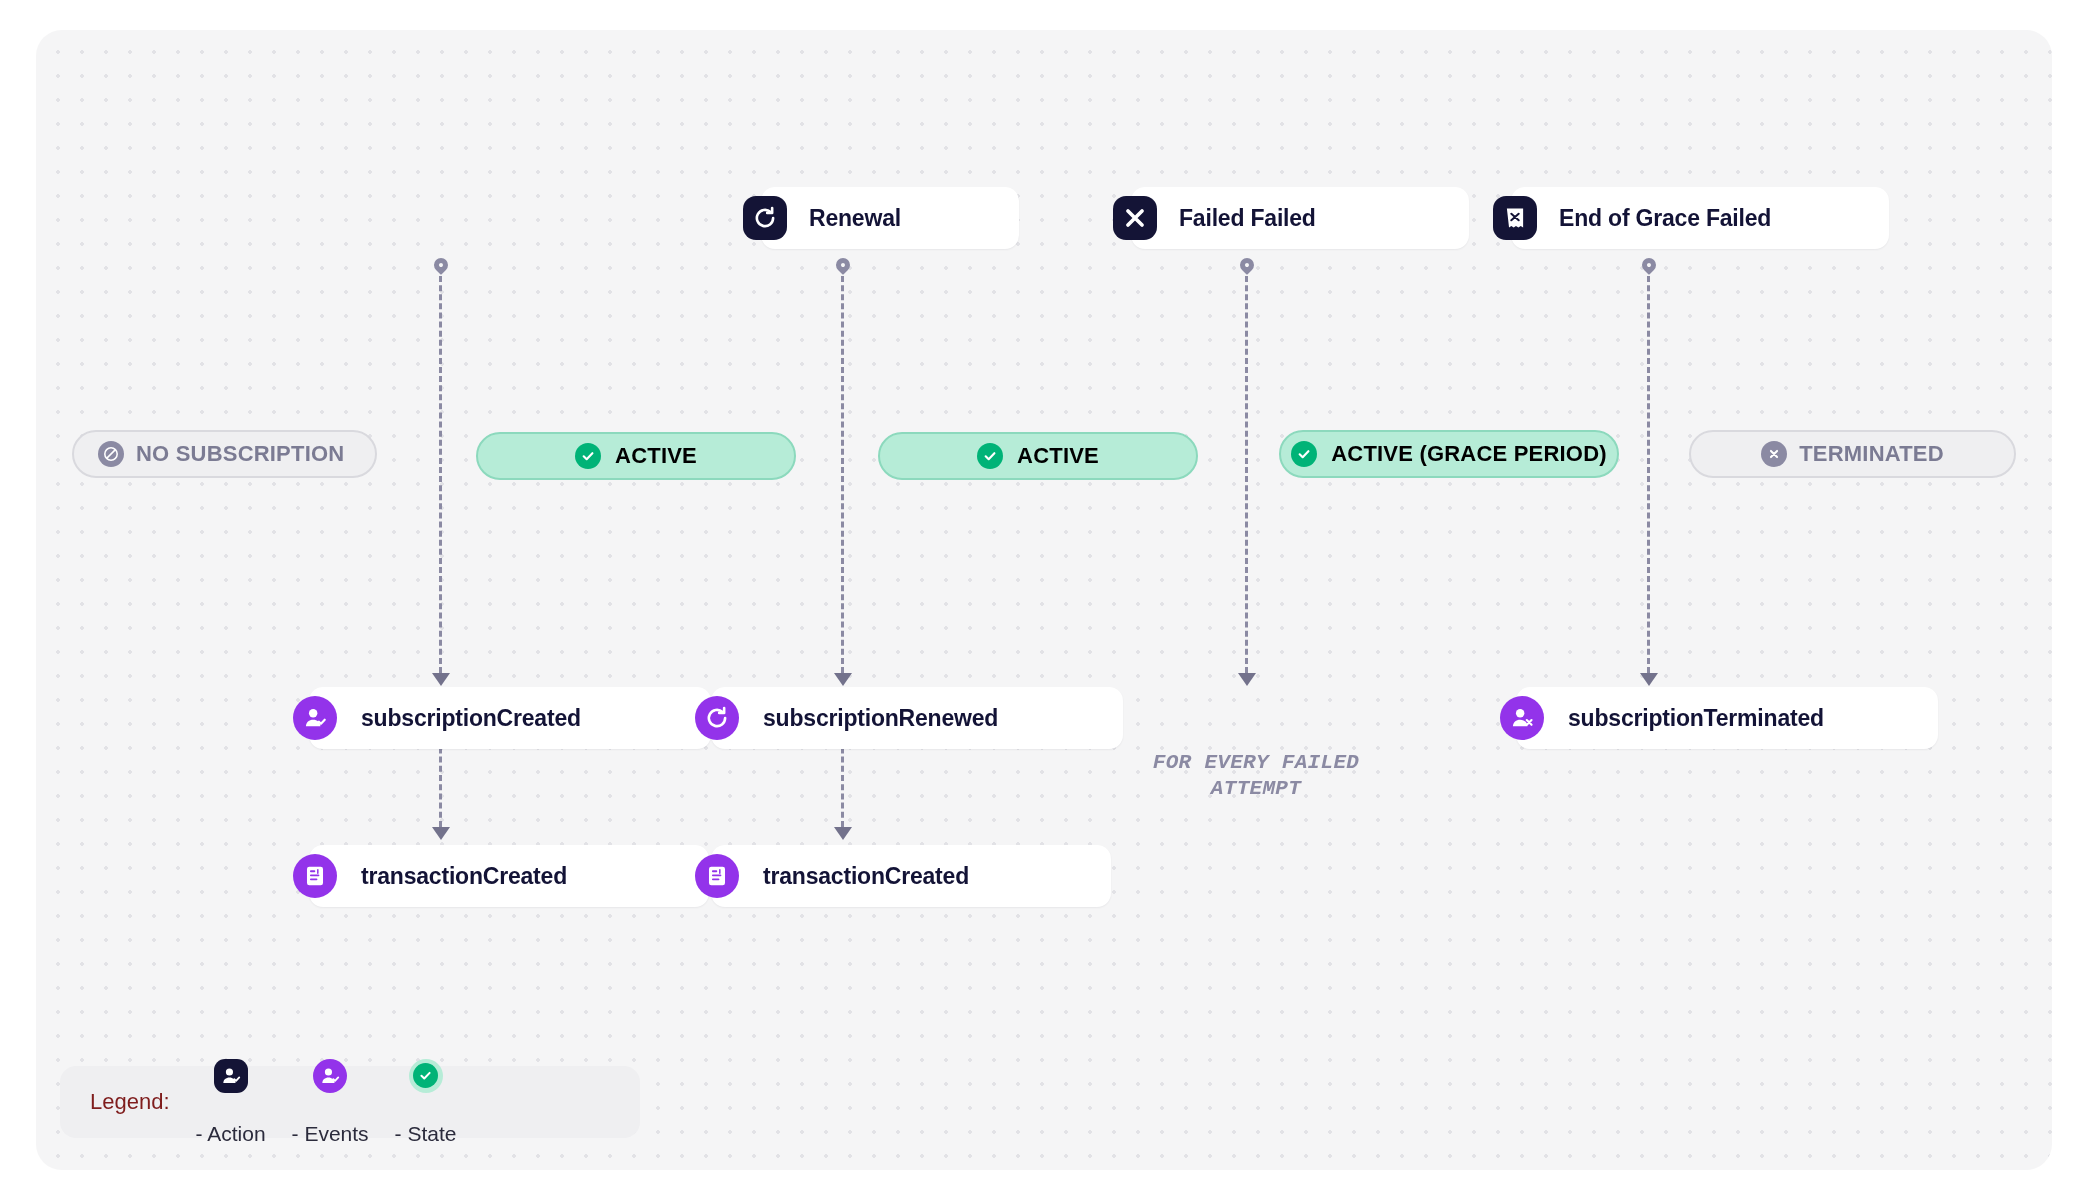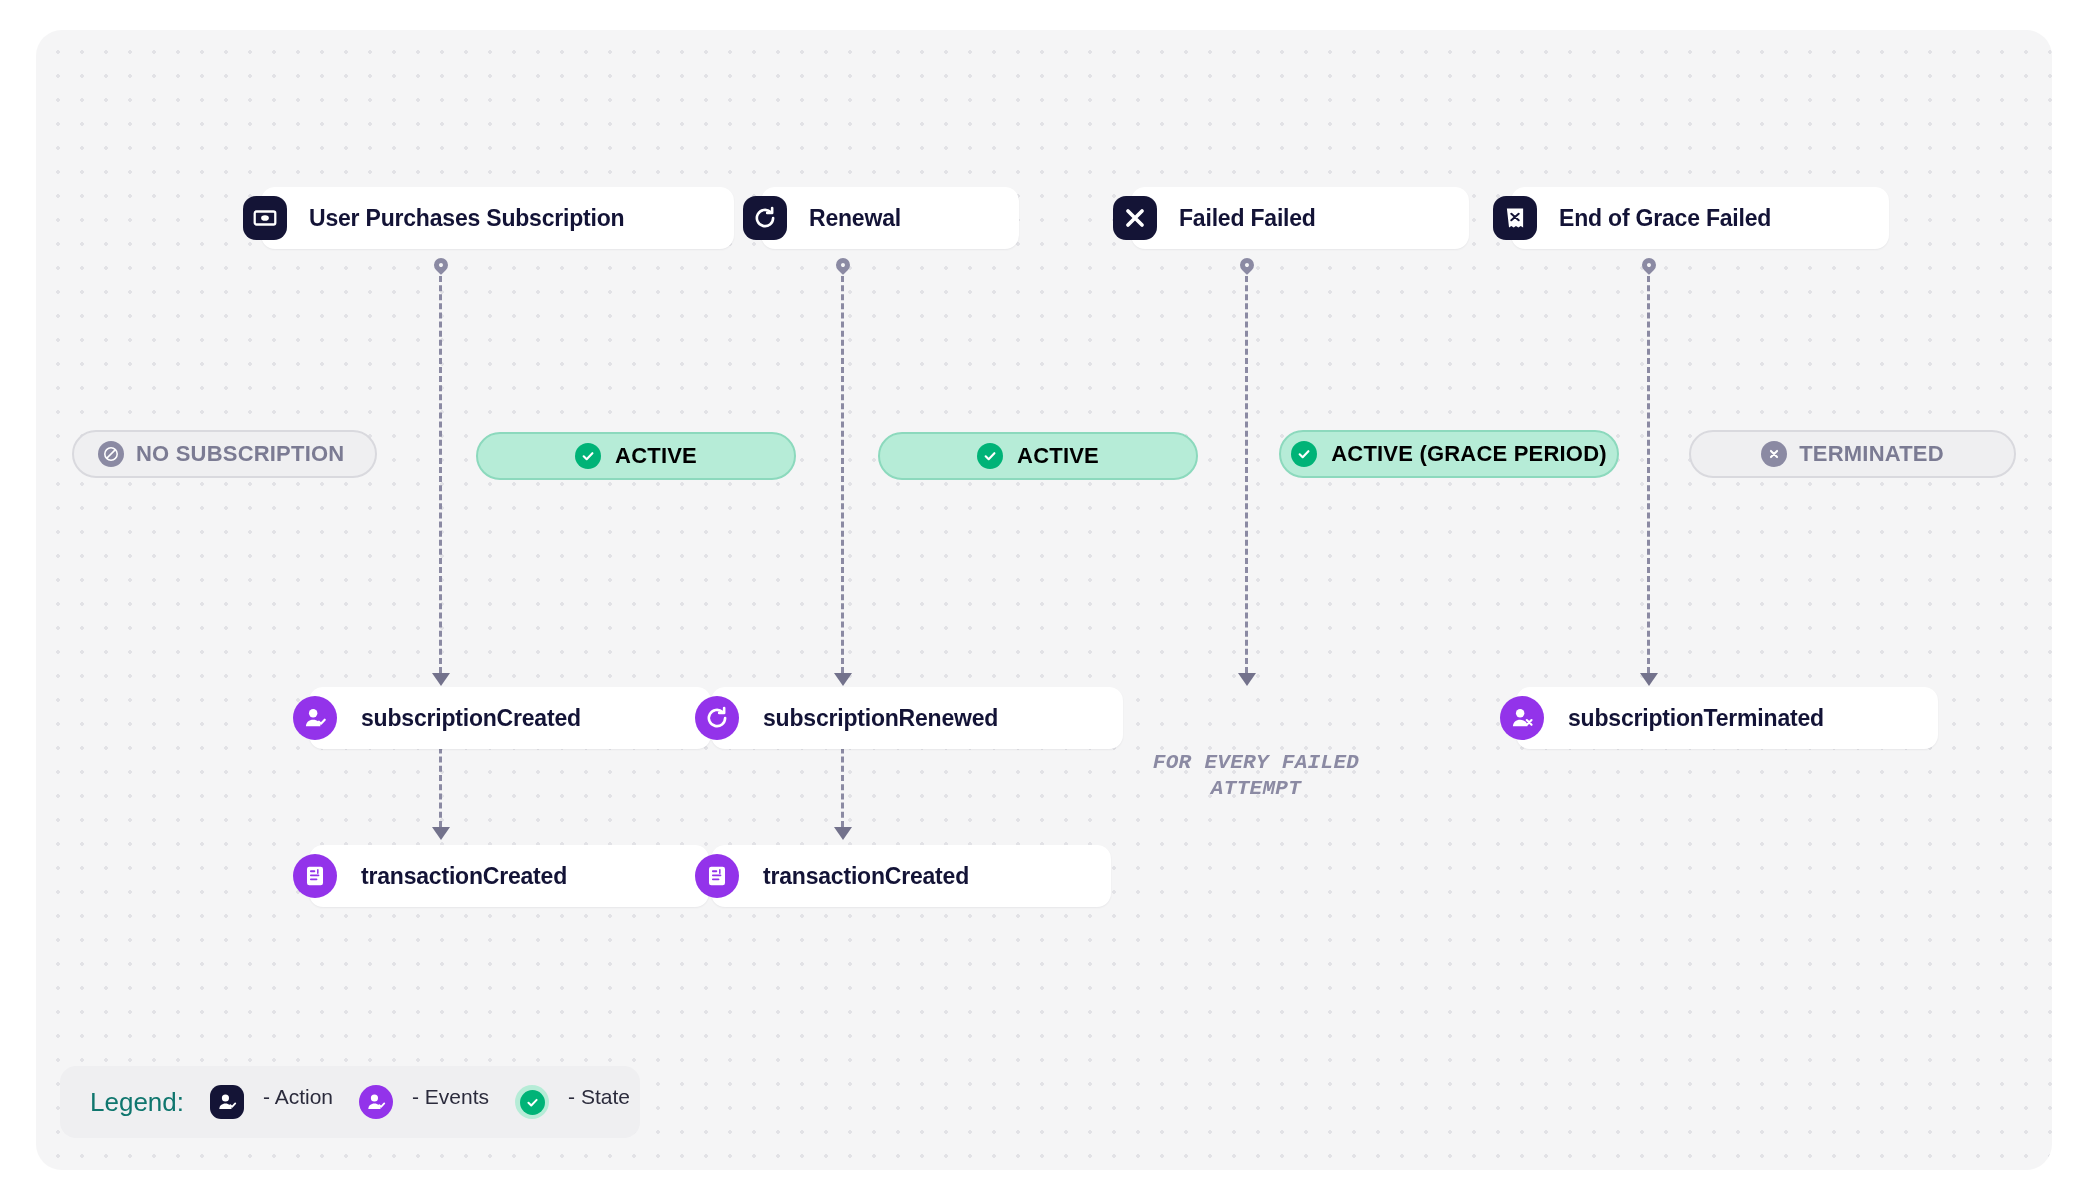--- a/index.html
+++ b/index.html
@@ -192,27 +192,28 @@
     display: flex;
     align-items: center;
     gap: 26px;
     height: 72px;
     padding: 0 30px;
     background: #efeff1;
     border-radius: 16px;
     box-sizing: border-box;
   }
   #legend .legend-title {
-    font-size: 26px;
-    color: #0f766e;
+    font-size: 22px;
+    color: #7f1d1d;
   }
   .legend-item {
     display: flex;
-    align-items: flex-start;
-    gap: 19px;
+    align-items: center;
+    gap: 29px;
+    flex-direction: column;
   }
   .legend-item .legend-text {
     font-size: 21px;
     color: #2b2b3c;
     white-space: nowrap;
   }
   .legend-swatch {
     width: 34px;
     height: 34px;
     display: flex;
@@ -265,29 +266,20 @@
       <div class="conn-line"></div>
       <div class="conn-arrow"></div>
     </div>
 
     <div class="connector" style="left:1611px; top:228px; height:428px;">
       <div class="conn-pin"></div>
       <div class="conn-line"></div>
       <div class="conn-arrow"></div>
     </div>
 
-    <div class="node action" style="left:225px; top:157px; width:395px;">
-      <span class="icon-box">
-        <svg width="26" height="26" viewBox="0 0 24 24" fill="none">
-          <rect x="2.5" y="6" width="19" height="12" rx="1.6" stroke="#ffffff" stroke-width="2.1"></rect>
-          <ellipse cx="12" cy="12" rx="3.6" ry="2.6" fill="#ffffff"></ellipse>
-        </svg>
-      </span>
-      <span class="node-label">User Purchases Subscription</span>
-    </div>
 
     <div class="node action" style="left:725px; top:157px; width:180px;">
       <span class="icon-box">
         <svg width="26" height="26" viewBox="0 0 24 24" fill="none">
           <path d="M19.5 12a7.5 7.5 0 1 1-2.4-5.5" stroke="#ffffff" stroke-width="2.4" stroke-linecap="round"></path>
           <path d="M18.6 2.7v4.6h-4.6" stroke="#ffffff" stroke-width="2.4" stroke-linecap="round" stroke-linejoin="round"></path>
         </svg>
       </span>
       <span class="node-label">Renewal</span>
     </div>

